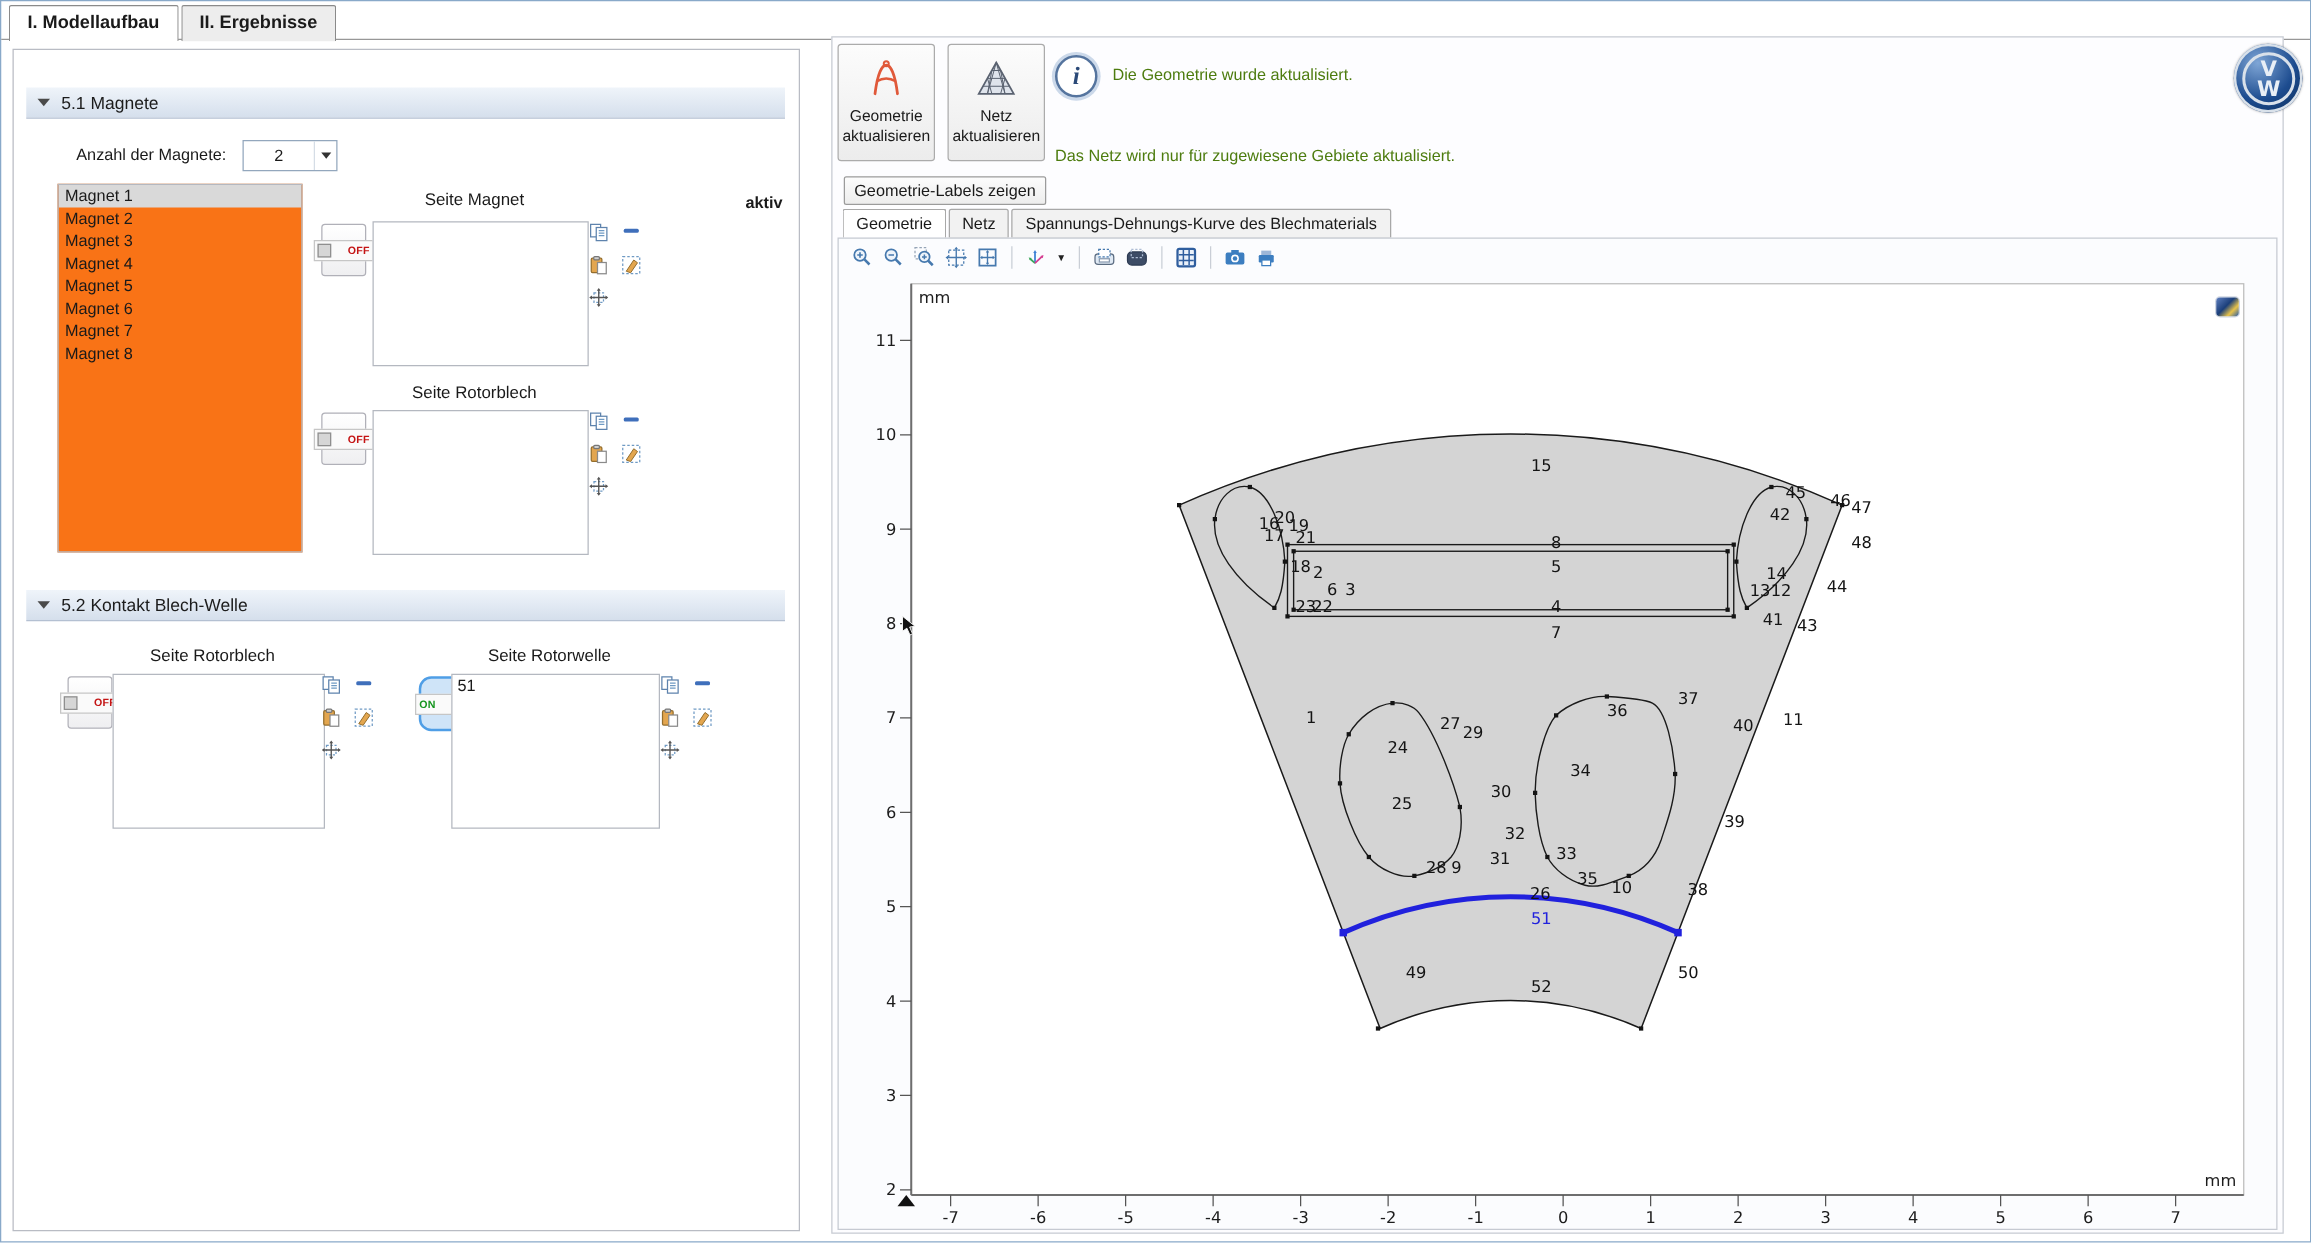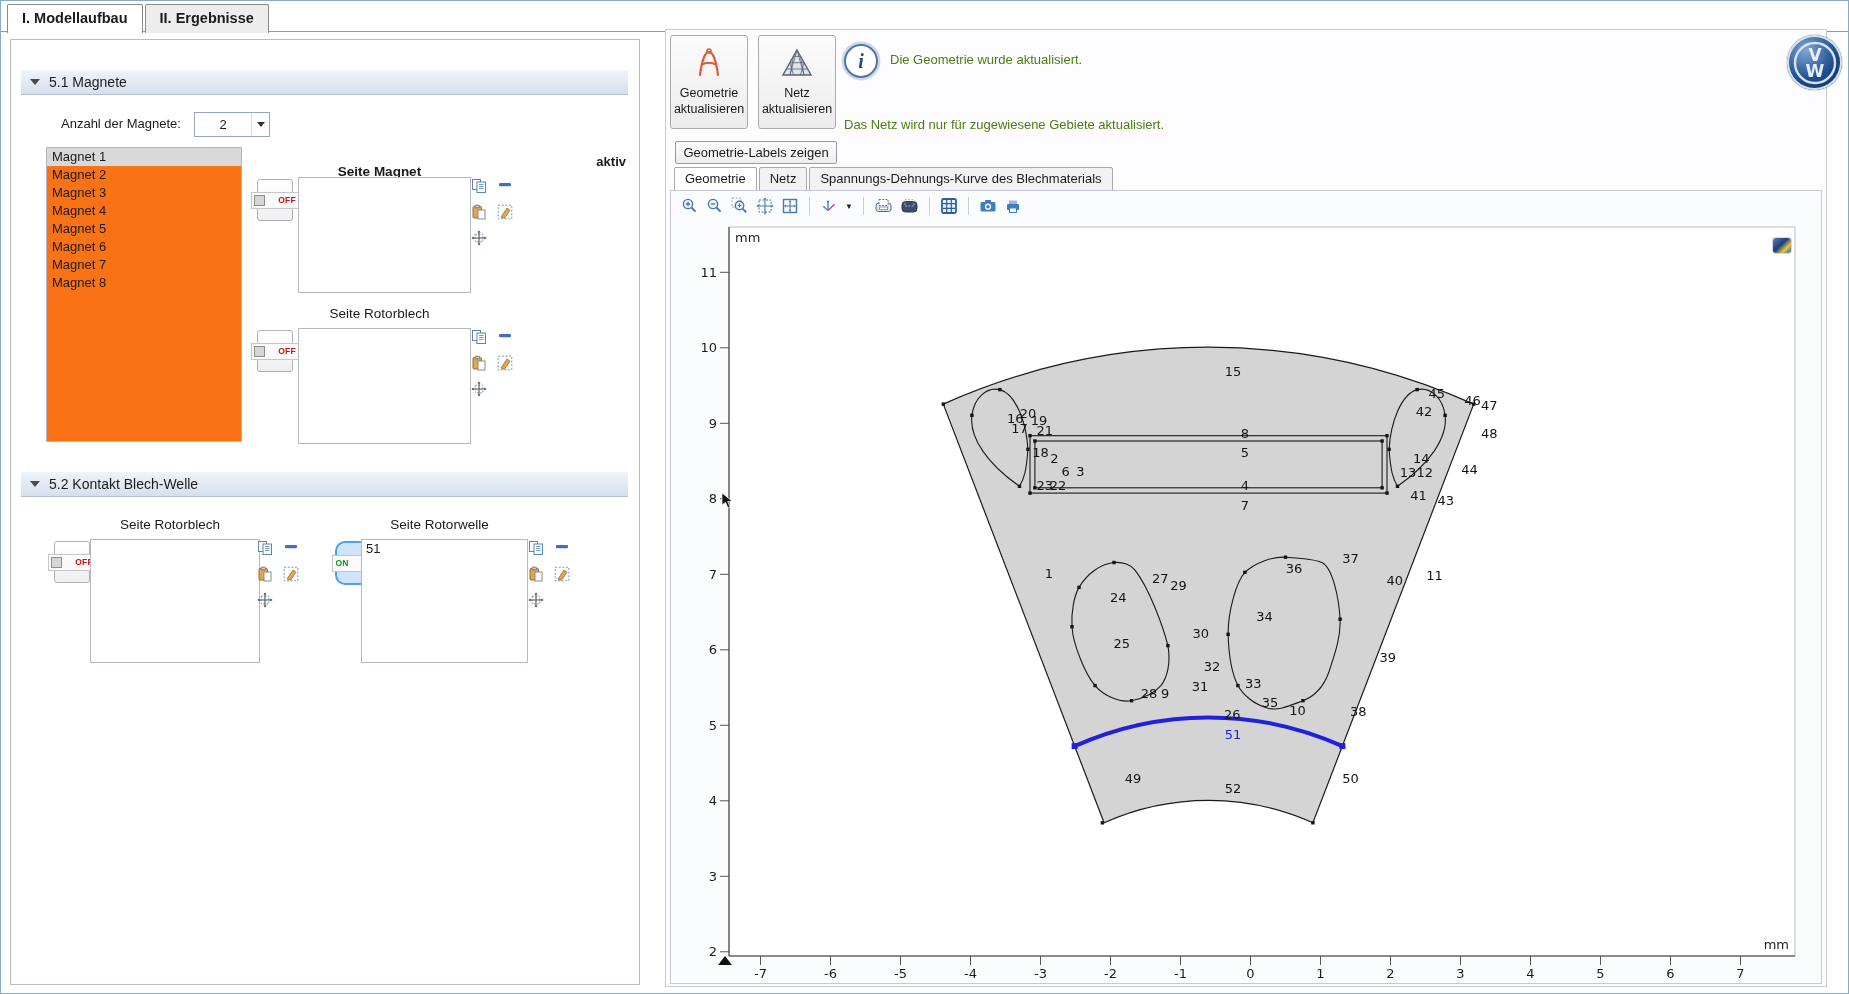--- a/index.html
+++ b/index.html
@@ -120,21 +120,21 @@
         <div class="item selected">Magnet 1</div>
         <div class="item">Magnet 2</div>
         <div class="item">Magnet 3</div>
         <div class="item">Magnet 4</div>
         <div class="item">Magnet 5</div>
         <div class="item">Magnet 6</div>
         <div class="item">Magnet 7</div>
         <div class="item">Magnet 8</div>
       </div>
 
-    <div class="grp-title" style="left:287px;top:124px;width:163px;font-weight:bold;">Seite Magnet</div>
+    <div class="grp-title" style="left:287px;top:112px;width:163px;">Seite Magnet</div>
     <div class="aktiv" style="left:520px;top:114px;width:95px;text-align:right;">aktiv</div>
 
     <div class="toggle off" style="left:246px;top:139px;">
       <span class="inner">
           <span class="sq"></span>
       <span class="st">OFF</span>
         </span>
     </div>
     <div class="selbox" style="left:287px;top:137px;width:163px;height:112px;"></div>
     <div class="iconcol" style="left:459px;top:138px;">

